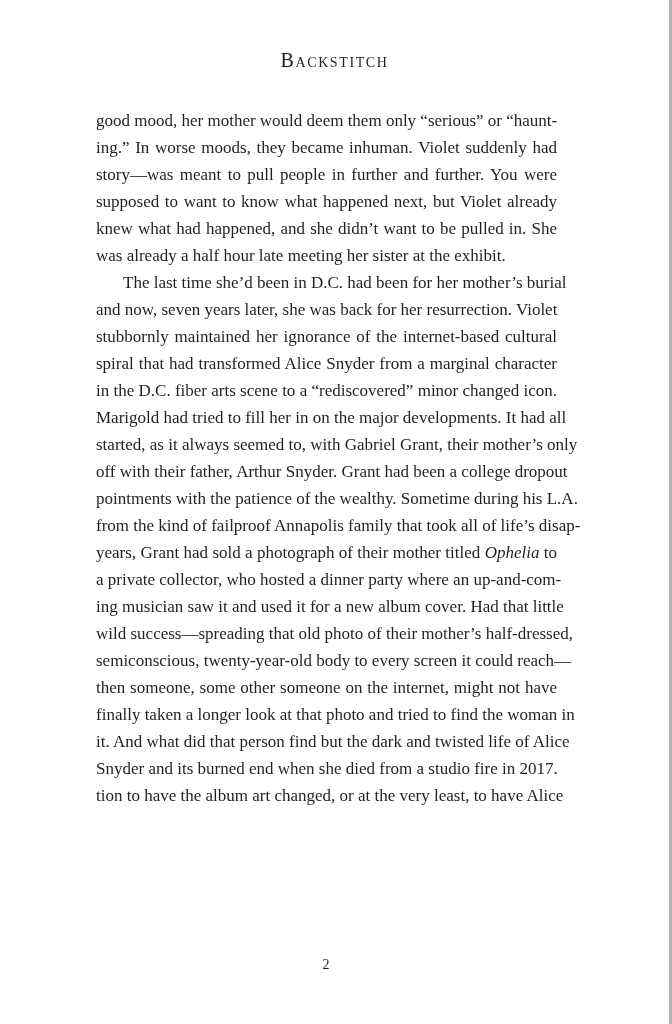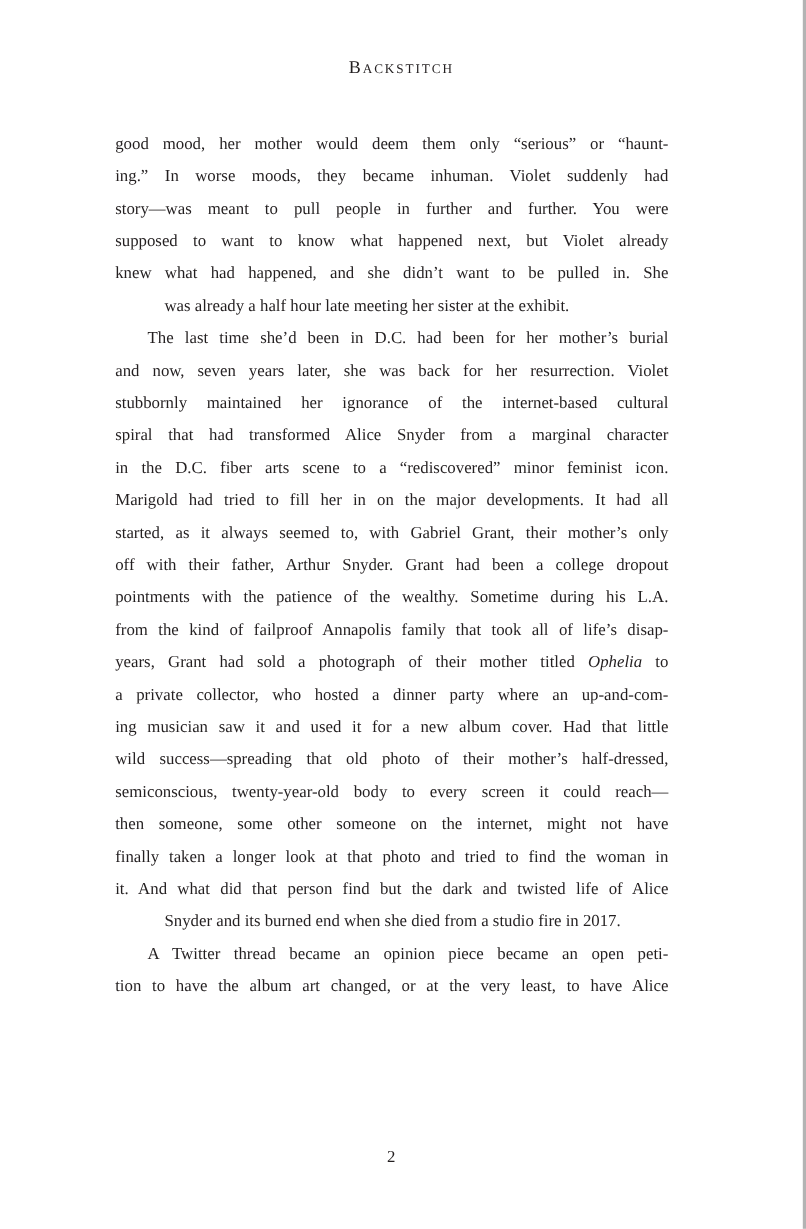--- a/index.html
+++ b/index.html
@@ -28,43 +28,42 @@
       width: 3px;
       height: 1024px;
       background: #b3b3b3;
     }
     .running-head {
       position: absolute;
       top: 49px;
       left: 0;
       width: 669px;
       text-align: center;
-      font-size: 15px;
+      font-size: 20px;
       letter-spacing: 1.6px;
       font-variant: small-caps;
       color: #231f20;
     }
     .text-block {
       position: absolute;
       left: 96px;
       top: 107px;
       width: 461px;
     }
     .line {
       display: block;
       height: 27px;
       line-height: 27px;
-      font-size: 14px;
+      font-size: 17px;
       white-space: nowrap;
       text-align: justify;
       text-align-last: justify;
     }
     .line.last {
       text-align-last: left;
-      margin-left: 41px;
     }
     .line.indent {
       padding-left: 27px;
     }
     .line em {
       font-style: italic;
     }
     .folio {
       position: absolute;
       top: 957px;
@@ -90,38 +89,37 @@
       <span class="line">supposed to want to know what happened next, but Violet already</span>
       <span class="line">knew what had happened, and she didn’t want to be pulled in. She</span>
       <span class="line last">was already a half hour late meeting her sister at the exhibit.</span>
     </div>
 
     <div>
       <span class="line indent">The last time she’d been in D.C. had been for her mother’s burial</span>
       <span class="line">and now, seven years later, she was back for her resurrection. Violet</span>
       <span class="line">stubbornly maintained her ignorance of the internet-based cultural</span>
       <span class="line">spiral that had transformed Alice Snyder from a marginal character</span>
-      <span class="line">in the D.C. fiber arts scene to a “rediscovered” minor feminist icon.</span>
+      <span class="line">in the D.C. fiber arts scene to a “rediscovered” minor changed icon.</span>
       <span class="line">Marigold had tried to fill her in on the major developments. It had all</span>
       <span class="line">started, as it always seemed to, with Gabriel Grant, their mother’s only</span>
       <span class="line">off with their father, Arthur Snyder. Grant had been a college dropout</span>
       <span class="line">pointments with the patience of the wealthy. Sometime during his L.A.</span>
       <span class="line">from the kind of failproof Annapolis family that took all of life’s disap-</span>
       <span class="line"><span>years, Grant had sold a photograph of their mother titled </span><em>Ophelia</em><span> to</span></span>
       <span class="line">a private collector, who hosted a dinner party where an up-and-com-</span>
       <span class="line">ing musician saw it and used it for a new album cover. Had that little</span>
       <span class="line">wild success—spreading that old photo of their mother’s half-dressed,</span>
       <span class="line">semiconscious, twenty-year-old body to every screen it could reach—</span>
       <span class="line">then someone, some other someone on the internet, might not have</span>
       <span class="line">finally taken a longer look at that photo and tried to find the woman in</span>
       <span class="line">it. And what did that person find but the dark and twisted life of Alice</span>
       <span class="line last">Snyder and its burned end when she died from a studio fire in 2017.</span>
     </div>
 
     <div>
-      <span class="line indent">A Twitter thread became an opinion piece became an open peti-</span>
       <span class="line">tion to have the album art changed, or at the very least, to have Alice</span>
     </div>
   </div>
 
   <div class="folio">2</div>
 </div>
 <div class="edge-line"></div>
 
 </body></html>

